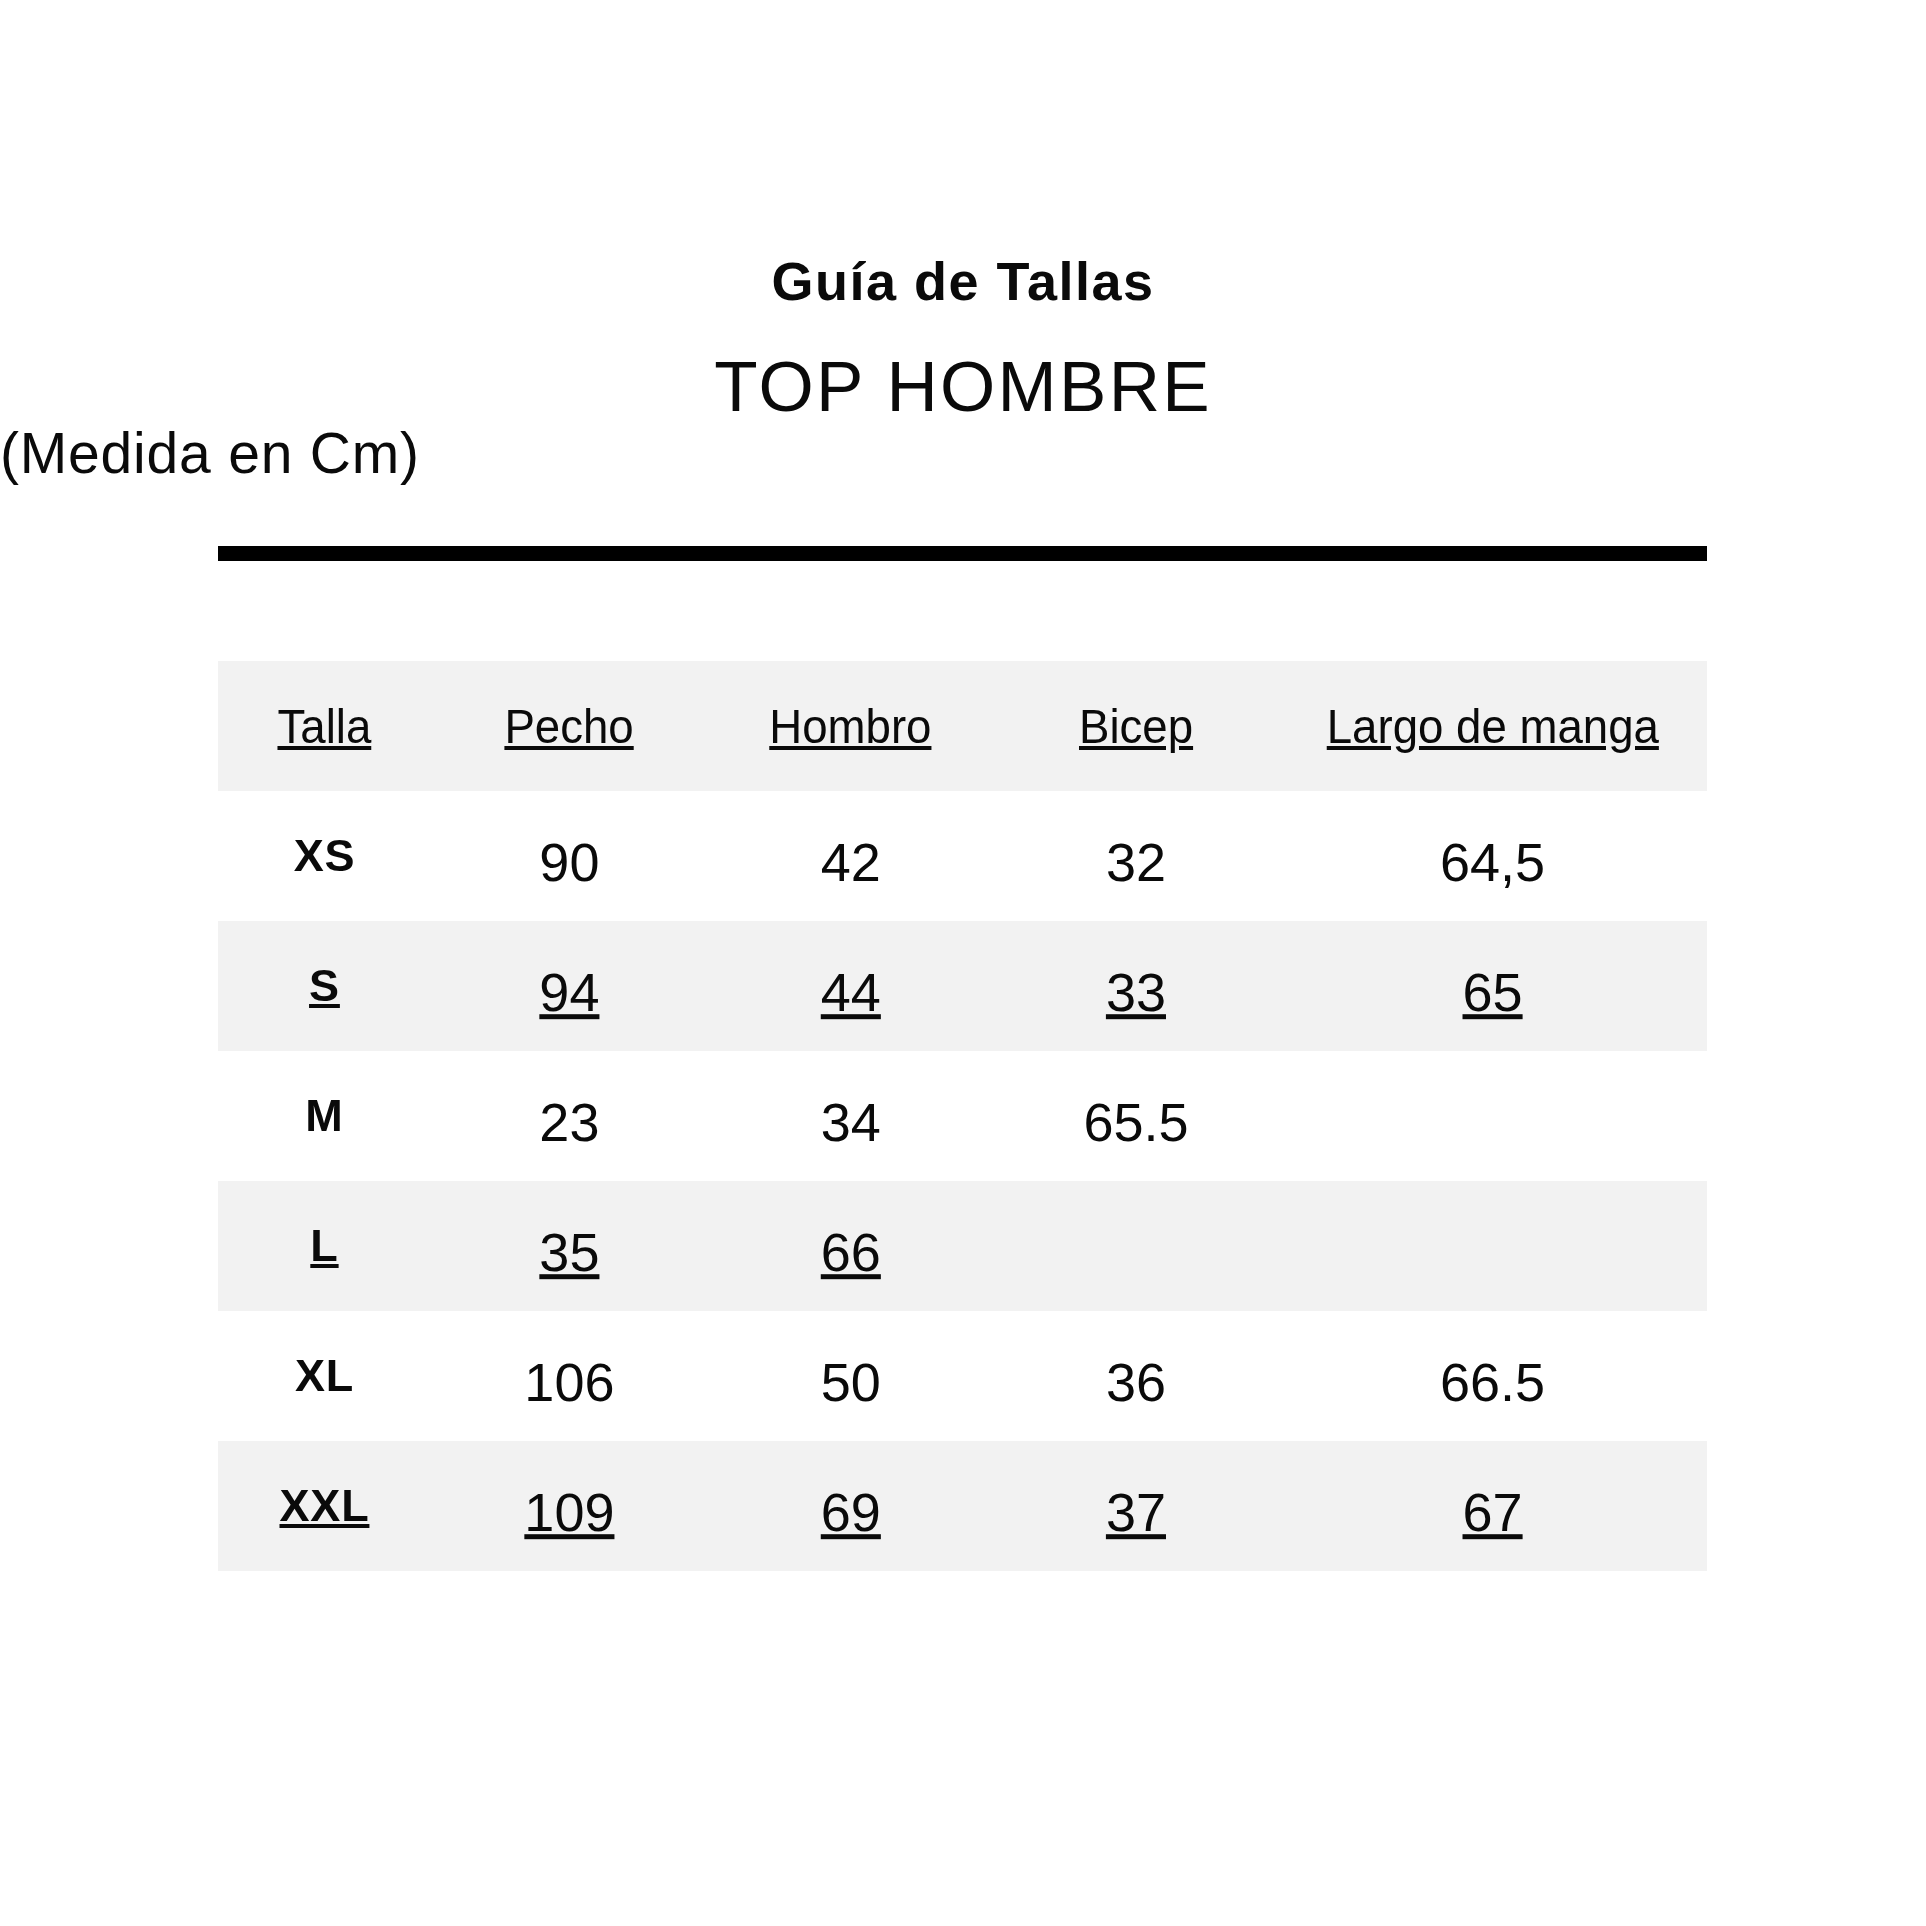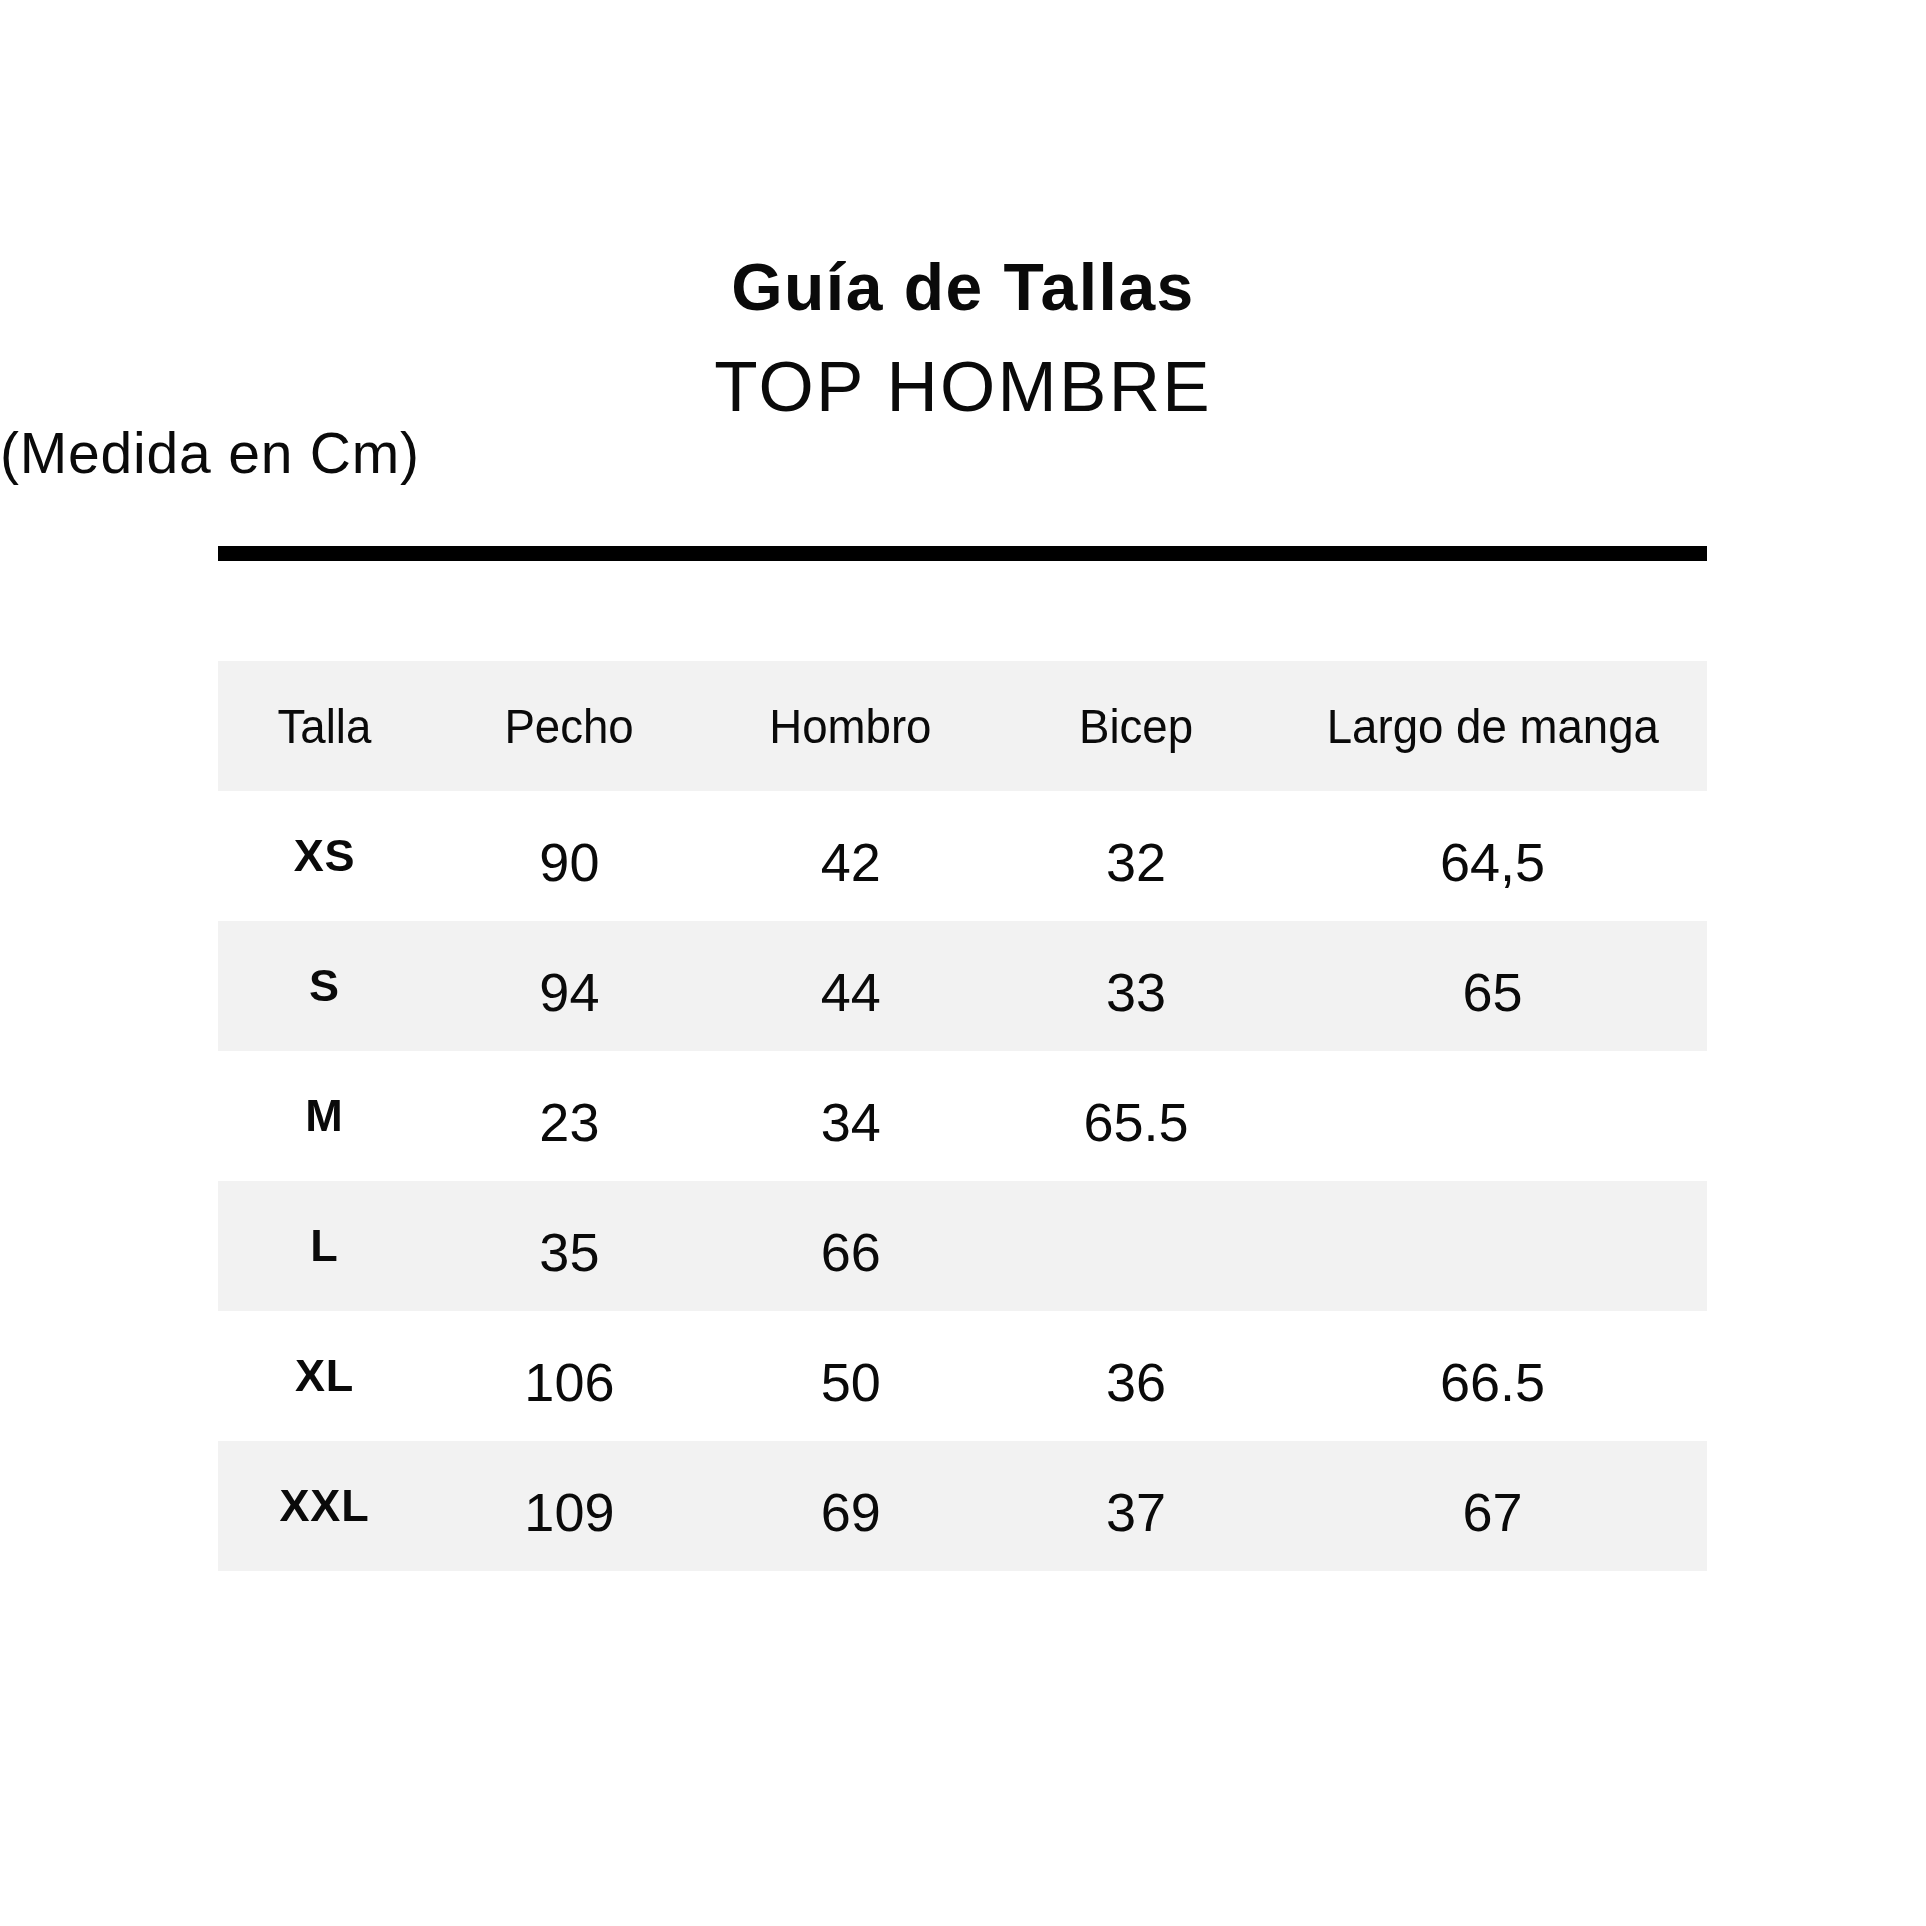--- a/index.html
+++ b/index.html
@@ -12,21 +12,21 @@
     }
     .canvas {
       position: relative;
       width: 1926px; height: 1926px;
       background: #ffffff;
       overflow: hidden;
     }
     .page-title {
       position: absolute; top: 254px; left: 0; width: 100%;
       text-align: center;
-      font-size: 66px; font-weight: 700; line-height: 1;
+      font-size: 54px; font-weight: 700; line-height: 1;
       letter-spacing: 1.5px;
     }
     .page-subtitle {
       position: absolute; top: 351px; left: 0; width: 100%;
       text-align: center;
       font-size: 71px; font-weight: 400; line-height: 1;
       letter-spacing: 2.3px;
     }
     .unit-note {
       position: absolute; top: 425px; left: 0; width: 100%;
@@ -42,21 +42,21 @@
     .size-table {
       position: absolute; top: 661px; left: 218px;
       width: 1489px;
     }
     .t-row {
       display: grid;
       grid-template-columns: 14.3% 18.6% 19.2% 19.1% 28.8%;
       height: 130px;
       background: transparent;
     }
-    .t-row.shaded { background: #f2f2f2; }
+    .t-row.shaded { background: #f2f2f2; text-decoration: underline; }
     .cell {
       display: flex; align-items: center; justify-content: center;
       overflow: hidden;
     }
     .hdr-cell span {
       font-size: 48px; font-weight: 400;
       display: inline-block;
       transform: scaleX(0.95);
       white-space: nowrap;
     }

